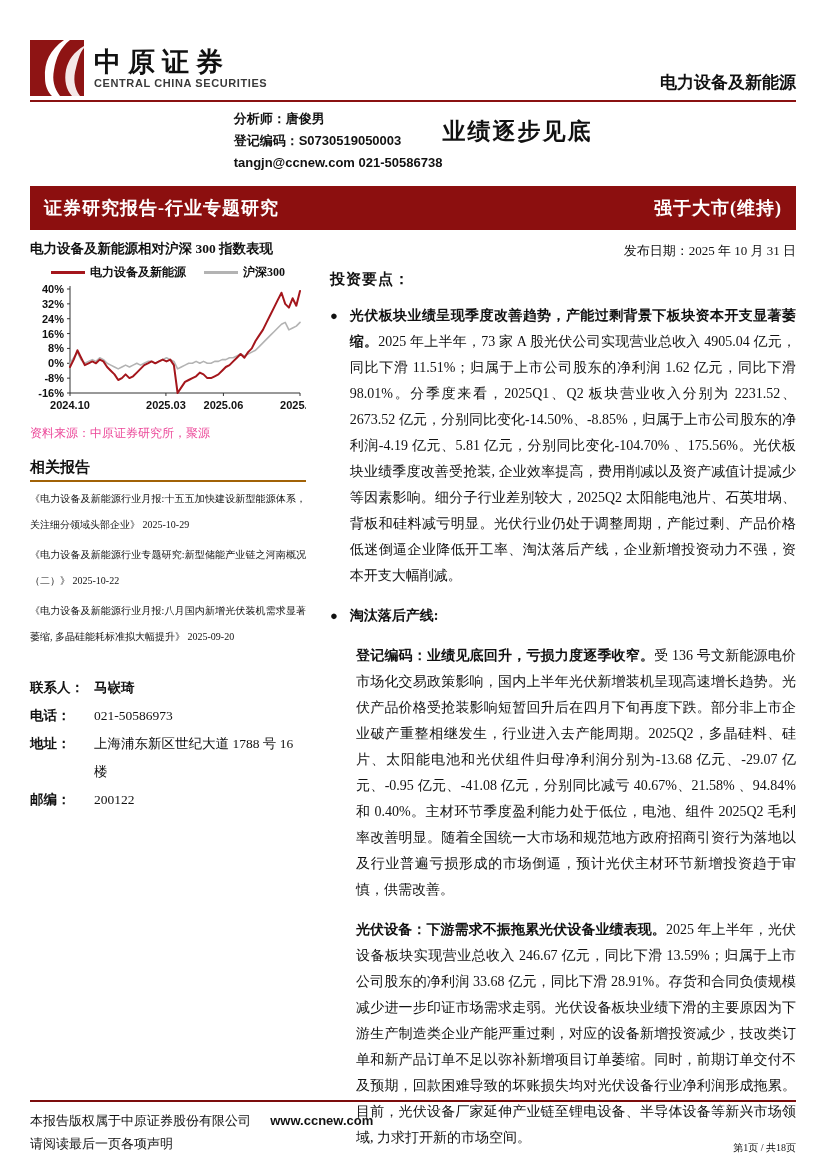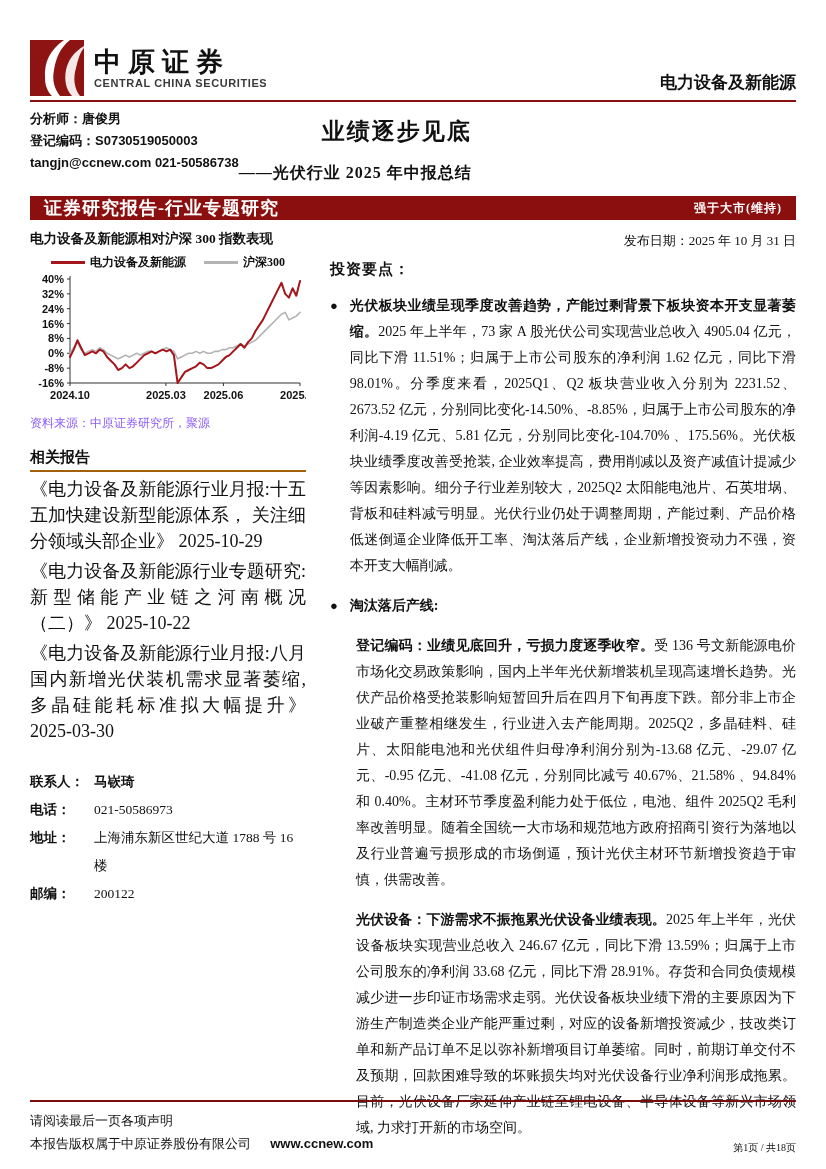--- a/index.html
+++ b/index.html
@@ -14,46 +14,46 @@
   
   .hdr-row { display:flex; justify-content:space-between; align-items:flex-end; height:76px; }
   .logo-wrap { display:flex; align-items:center; gap:10px; }
   .logo-mark { width:54px; height:56px; background:#8e1414; position:relative; overflow:hidden; }
   .logo-mark svg { position:absolute; inset:0; }
   .logo-text .cn { font-size:27px; font-weight:bold; letter-spacing:7px; line-height:30px; font-family:"Liberation Serif",serif; }
   .logo-text .en { font-size:11px; font-weight:bold; letter-spacing:0.6px; color:#3a3a3a; font-family:"Liberation Sans",sans-serif; }
   .sector { font-size:17px; font-weight:bold; padding-bottom:2px; }
   .red-rule { border:none; border-top:2.5px solid #8a1111; margin-top:4px; }
 
-  .second-row { display:flex; justify-content:flex-start; margin-top:6px; }
+  .second-row { display:flex; justify-content:center; margin-top:6px; }
   .analyst { font-size:13px; font-weight:bold; line-height:22px; }
   .analyst .mono { font-family:"Liberation Sans",sans-serif; }
   .title-block { text-align:right; padding-top:8px; }
   .report-title { font-size:23px; font-weight:bold; letter-spacing:2px; }
   .report-subtitle { font-size:16px; font-weight:bold; margin-top:16px; letter-spacing:1px; }
 
   
-  .banner { margin-top:12px; height:24px; background:#8c0f0f; color:#fff;
+  .banner { margin-top:12px; height:44px; background:#8c0f0f; color:#fff;
     display:flex; justify-content:space-between; align-items:center; padding:0 14px; }
   .banner .l { font-size:18px; font-weight:bold; letter-spacing:1px; }
-  .banner .r { font-size:12px; font-weight:bold; letter-spacing:1px; }
+  .banner .r { font-size:18px; font-weight:bold; letter-spacing:1px; }
 
   
   .cols { display:flex; gap:24px; margin-top:8px; }
   .col-left { width:276px; flex:none; }
   .col-right { flex:1; min-width:0; }
 
   .chart-title { font-size:13.5px; font-weight:bold; margin:2px 0 6px 0; }
   .legend { display:flex; justify-content:center; gap:18px; font-size:12px; font-weight:bold; margin-bottom:2px; }
   .legend-item { display:flex; align-items:center; gap:5px; }
   .legend-swatch { width:34px; height:3px; display:inline-block; }
-  .chart-source { font-size:12px; margin-top:6px; color:#8b5cf6; }
+  .chart-source { font-size:12px; margin-top:6px; color:#ec4899; }
 
   .related-title { font-size:15px; font-weight:bold; border-bottom:2px solid #a16207; padding-bottom:3px; margin-top:16px; }
-  .report-item { font-size:18px; line-height:26px; text-align:justify; margin-top:4px; }
+  .report-item { font-size:10px; line-height:26px; text-align:justify; margin-top:4px; }
 
   .contacts { margin-top:24px; font-size:13.5px; line-height:28px; }
   .contact-row { display:flex; }
   .contact-row .lab { font-weight:bold; width:64px; flex:none; }
 
   
   .pub-date { text-align:right; font-size:13px; margin:4px 0 10px 0; }
   .section-title { font-size:15px; font-weight:bold; margin-bottom:14px; letter-spacing:1px; }
   .bullet { display:flex; gap:12px; margin-bottom:14px; }
   .bullet .dot { flex:none; font-size:13px; line-height:26px; }
@@ -92,21 +92,20 @@
   <hr class="red-rule">
 
   <div class="second-row">
     <div class="analyst">
       <div>分析师：唐俊男</div>
       <div class="mono">登记编码：S0730519050003</div>
       <div class="mono">tangjn@ccnew.com 021-50586738</div>
     </div>
     <div class="title-block">
       <div class="report-title">业绩逐步见底</div>
-      <div class="report-subtitle">——光伏行业 2025 年中报总结</div>
     </div>
   </div>
 
   <div class="banner">
     <span class="l">证券研究报告-行业专题研究</span>
     <span class="r">强于大市(维持)</span>
   </div>
 
   <div class="cols">
 
@@ -154,21 +153,21 @@
           <polyline points="40.0,80.3 43.7,74.7 47.4,69.1 51.1,76.6 54.8,80.3 58.5,78.4 62.3,76.6 66.0,78.4 69.7,74.7 73.4,76.6 77.1,80.3 80.8,82.1 84.5,84.0 88.2,85.9 91.9,84.0 95.6,82.1 99.4,84.0 103.1,82.1 106.8,80.3 110.5,82.1 114.2,80.3 117.9,78.4 121.6,78.4 125.3,80.3 129.0,78.4 132.7,76.6 136.5,74.7 140.2,76.6 143.9,78.4 147.6,85.9 151.3,84.0 155.0,82.1 158.7,80.3 162.4,80.3 166.1,78.4 169.8,80.3 173.5,78.4 177.3,80.3 181.0,80.3 184.7,78.4 188.4,78.4 192.1,76.6 195.8,76.6 199.5,74.7 203.2,74.7 206.9,72.9 210.6,71.0 214.4,72.9 218.1,71.0 221.8,69.1 225.5,67.3 229.2,63.6 232.9,59.9 236.6,56.1 240.3,52.4 244.0,48.7 247.7,45.0 251.5,41.3 255.2,39.4 258.9,46.9 262.6,45.0 266.3,43.1 270.0,39.4" fill="none" stroke="#b3b3b3" stroke-width="1.6" stroke-linejoin="round" stroke-linecap="round"></polyline>
           <polyline points="40.0,84.0 43.7,76.6 47.4,67.3 51.1,74.7 54.8,82.1 58.5,80.3 62.3,78.4 66.0,80.3 69.7,76.6 73.4,78.4 77.1,84.0 80.8,87.7 84.5,91.4 88.2,97.0 91.9,95.1 95.6,91.4 99.4,95.1 103.1,93.3 106.8,89.6 110.5,85.9 114.2,82.1 117.9,80.3 121.6,78.4 125.3,80.3 129.0,78.4 132.7,76.6 136.5,78.4 140.2,76.6 143.9,82.1 147.6,110.0 151.3,104.4 155.0,98.9 158.7,97.0 162.4,95.1 166.1,93.3 169.8,89.6 173.5,91.4 177.3,95.1 181.0,95.1 184.7,93.3 188.4,91.4 192.1,87.7 195.8,84.0 199.5,82.1 203.2,78.4 206.9,74.7 210.6,71.0 214.4,74.7 218.1,69.1 221.8,65.4 225.5,58.0 229.2,52.4 232.9,46.9 236.6,39.4 240.3,32.0 244.0,24.6 247.7,17.1 251.5,9.7 255.2,20.9 258.9,24.6 262.6,15.3 266.3,22.7 270.0,7.9" fill="none" stroke="#a4161c" stroke-width="2" stroke-linejoin="round" stroke-linecap="round"></polyline>
         </svg>
 
       <div class="chart-source">资料来源：中原证券研究所，聚源</div>
 
       <div class="related-title">相关报告</div>
       <div>
         <div class="report-item">《电力设备及新能源行业月报:十五五加快建设新型能源体系， 关注细分领域头部企业》 2025-10-29</div>
         <div class="report-item">《电力设备及新能源行业专题研究:新型储能产业链之河南概况（二）》 2025-10-22</div>
-        <div class="report-item">《电力设备及新能源行业月报:八月国内新增光伏装机需求显著萎缩, 多晶硅能耗标准拟大幅提升》 2025-03-30</div>
+        <div class="report-item">《电力设备及新能源行业月报:八月国内新增光伏装机需求显著萎缩, 多晶硅能耗标准拟大幅提升》 2025-09-20</div>
       </div>
 
       <div class="contacts">
         <div class="contact-row">
           <span class="lab">联系人：</span>
           <span style="font-weight:bold">马嵚琦</span>
         </div>
         <div class="contact-row">
           <span class="lab">电话：</span>
           <span>021-50586973</span>
@@ -209,22 +208,22 @@
 
       <div class="sub-para">
         <b class="lead">光伏设备：下游需求不振拖累光伏设备业绩表现。</b><span>2025 年上半年，光伏设备板块实现营业总收入 246.67 亿元，同比下滑 13.59%；归属于上市公司股东的净利润 33.68 亿元，同比下滑 28.91%。存货和合同负债规模减少进一步印证市场需求走弱。光伏设备板块业绩下滑的主要原因为下游生产制造类企业产能严重过剩，对应的设备新增投资减少，技改类订单和新产品订单不足以弥补新增项目订单萎缩。同时，前期订单交付不及预期，回款困难导致的坏账损失均对光伏设备行业净利润形成拖累。目前，光伏设备厂家延伸产业链至锂电设备、半导体设备等新兴市场领域, 力求打开新的市场空间。</span>
       </div>
 
     </div>
   </div>
 
   <div class="footer">
     <div class="fl">
-      <div>请阅读最后一页各项声明</div>
       <div>
         <span>本报告版权属于中原证券股份有限公司</span>
         <span class="url">www.ccnew.com</span>
       </div>
+      <div>请阅读最后一页各项声明</div>
     </div>
     <div class="fr">第1页 / 共18页</div>
   </div>
 
 </div>
 
 </body></html>

